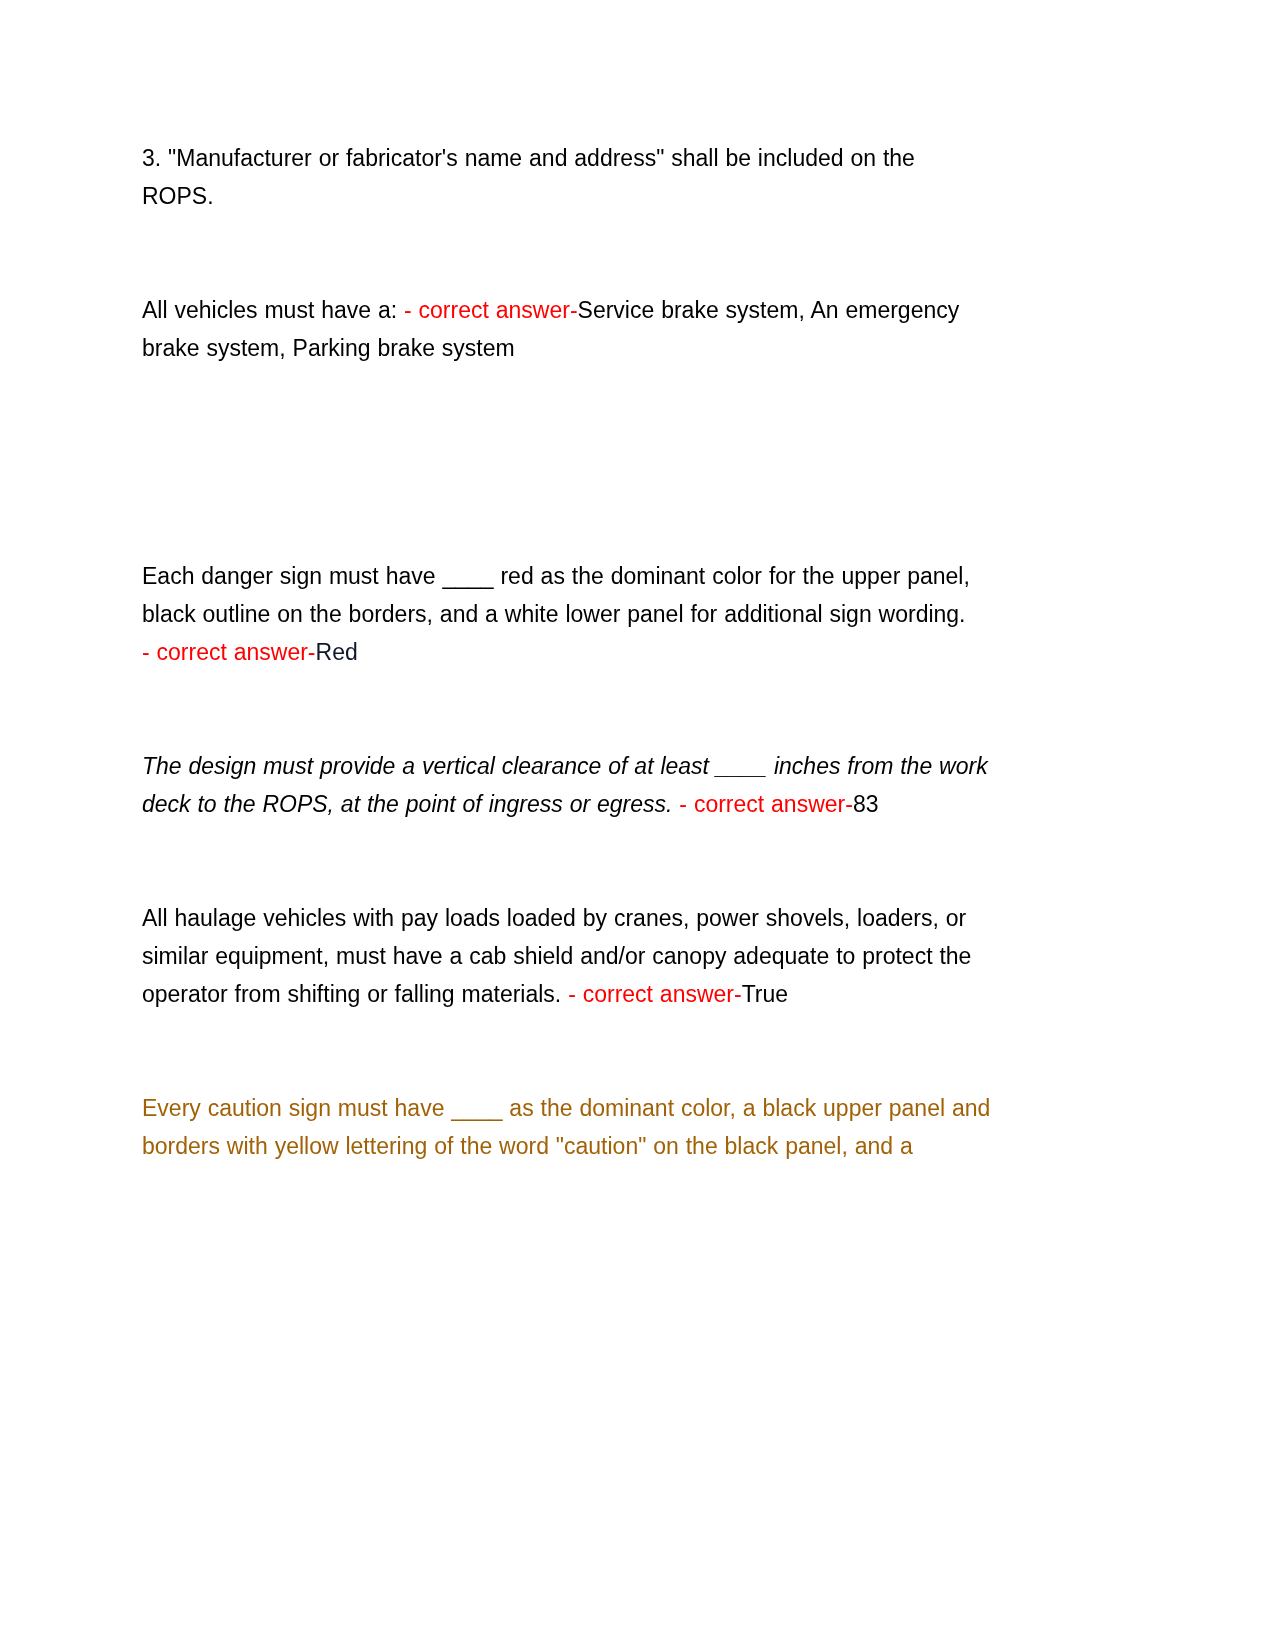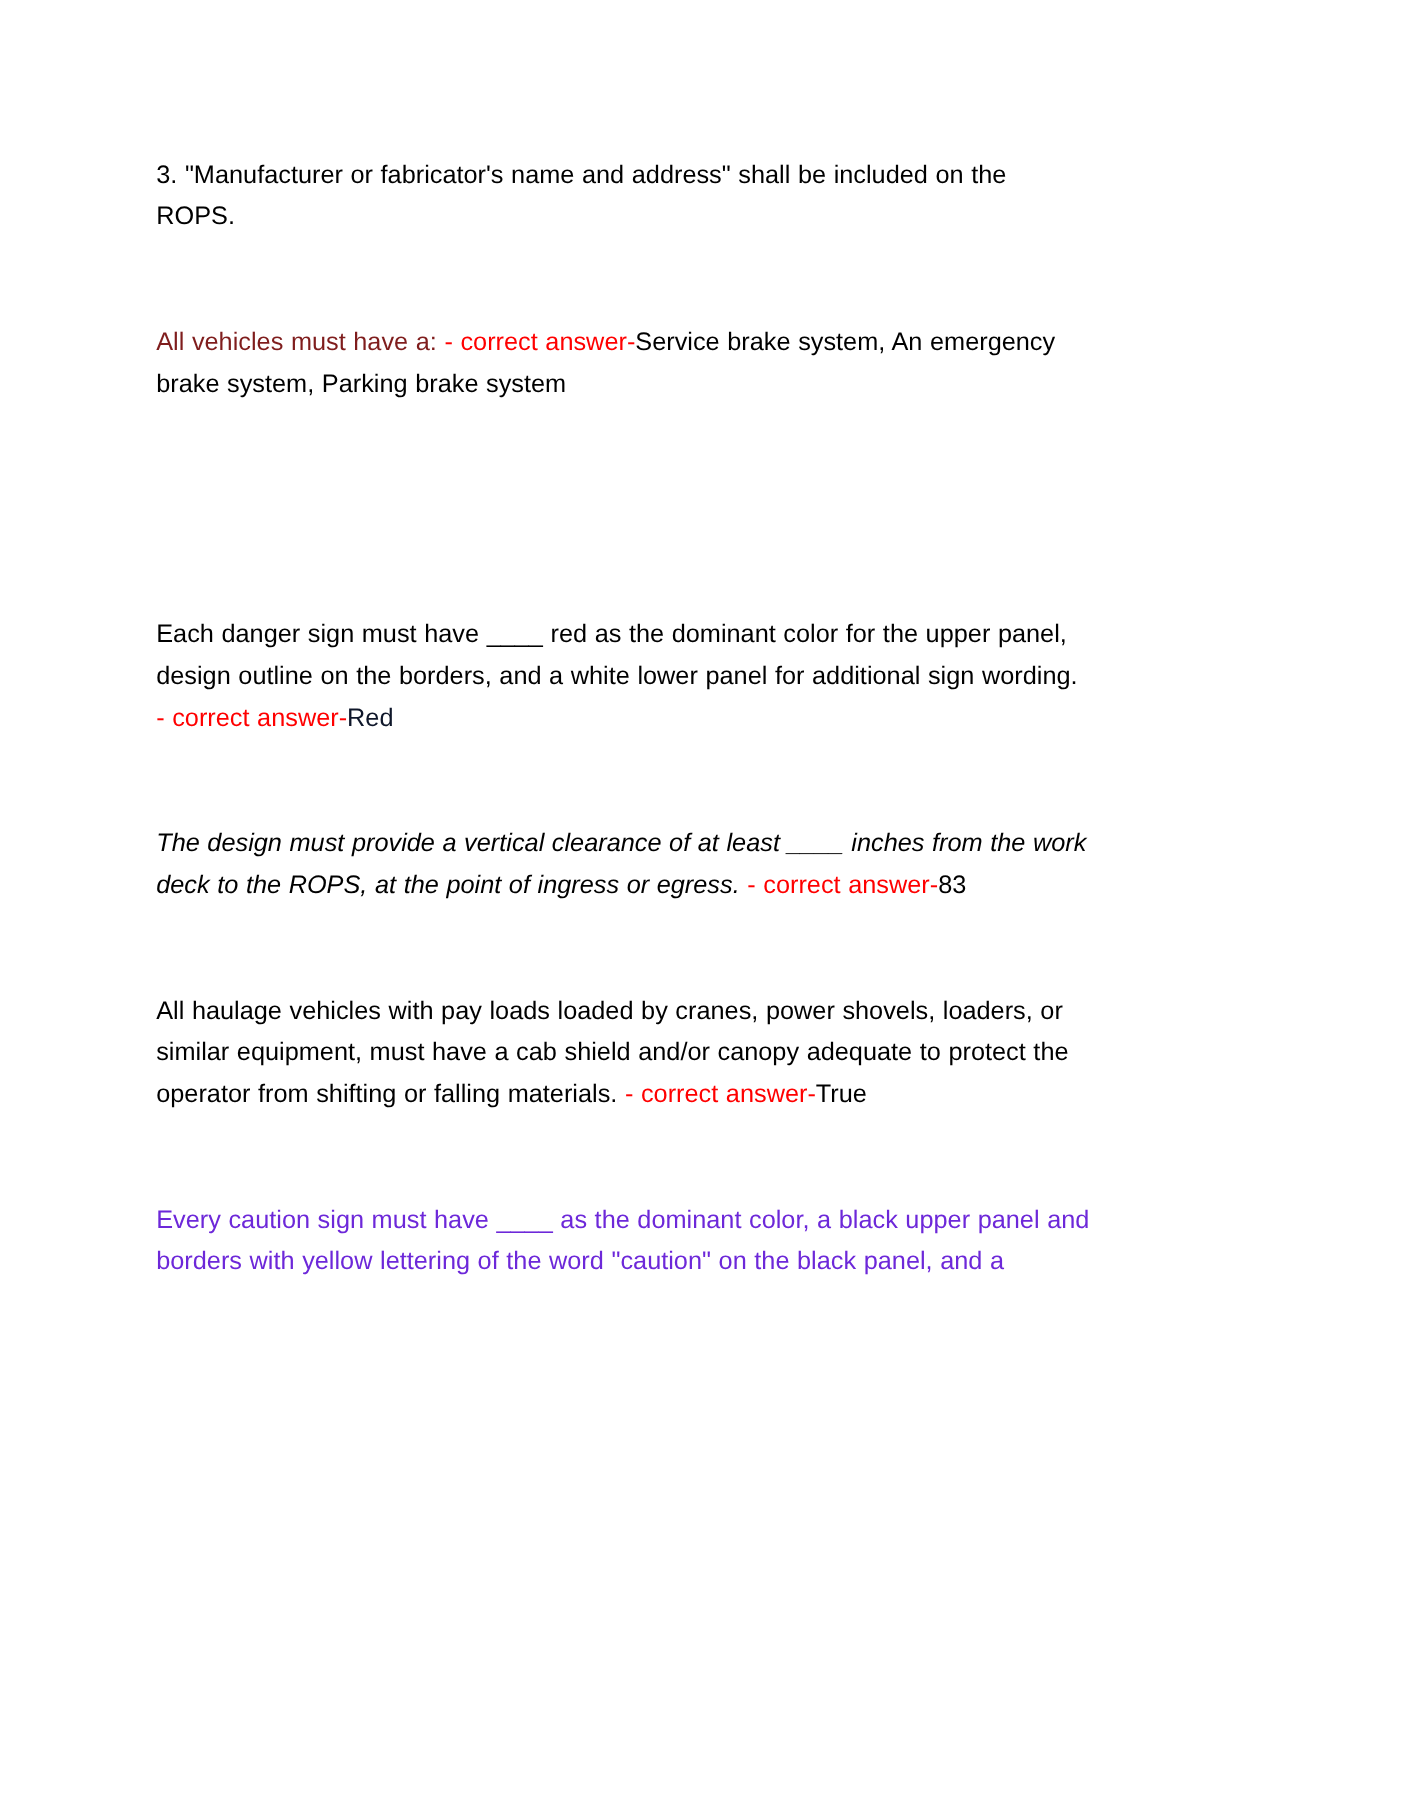--- a/index.html
+++ b/index.html
@@ -26,31 +26,31 @@
   }
   .page p.spacer { min-height: 38px; }
 </style>
 </head>
 <body>
 
 <div class="page">
     <p><span style="color: rgb(0, 0, 0);">3. "Manufacturer or fabricator's name and address" shall be included on the
 ROPS.</span></p>
     <p class="spacer"></p>
-    <p><span style="color: #7f1d1d; text-align: center;">All vehicles must have a: </span><span style="color: rgb(255, 0, 0);">- correct answer-</span><span style="color: rgb(0, 0, 0);">Service brake system, An emergency
+    <p><span style="color: #000000; text-align: center;">All vehicles must have a: </span><span style="color: rgb(255, 0, 0);">- correct answer-</span><span style="color: rgb(0, 0, 0);">Service brake system, An emergency
 brake system, Parking brake system</span></p>
     <p class="spacer"></p>
     <p class="spacer"></p>
     <p class="spacer"></p>
     <p><span style="color: rgb(0, 0, 0);">Each danger sign must have ____ red as the dominant color for the upper panel,
-design outline on the borders, and a white lower panel for additional sign wording.
+black outline on the borders, and a white lower panel for additional sign wording.
 </span><span style="color: rgb(255, 0, 0);">- correct answer-</span><span style="color: #0f172a;">Red</span></p>
     <p class="spacer"></p>
     <p><span style="color: rgb(0, 0, 0); font-style: italic;">The design must provide a vertical clearance of at least ____ inches from the work
 deck to the ROPS, at the point of ingress or egress. </span><span style="color: rgb(255, 0, 0);">- correct answer-</span><span style="color: rgb(0, 0, 0);">83</span></p>
     <p class="spacer"></p>
     <p><span style="color: rgb(0, 0, 0);">All haulage vehicles with pay loads loaded by cranes, power shovels, loaders, or
 similar equipment, must have a cab shield and/or canopy adequate to protect the
 operator from shifting or falling materials. </span><span style="color: rgb(255, 0, 0);">- correct answer-</span><span style="color: rgb(0, 0, 0);">True</span></p>
     <p class="spacer"></p>
-    <p><span style="color: #6d28d9; text-align: center;">Every caution sign must have ____ as the dominant color, a black upper panel and
+    <p><span style="color: #a16207; text-align: center;">Every caution sign must have ____ as the dominant color, a black upper panel and
 borders with yellow lettering of the word "caution" on the black panel, and a</span></p>
   </div>
 
 </body></html>

